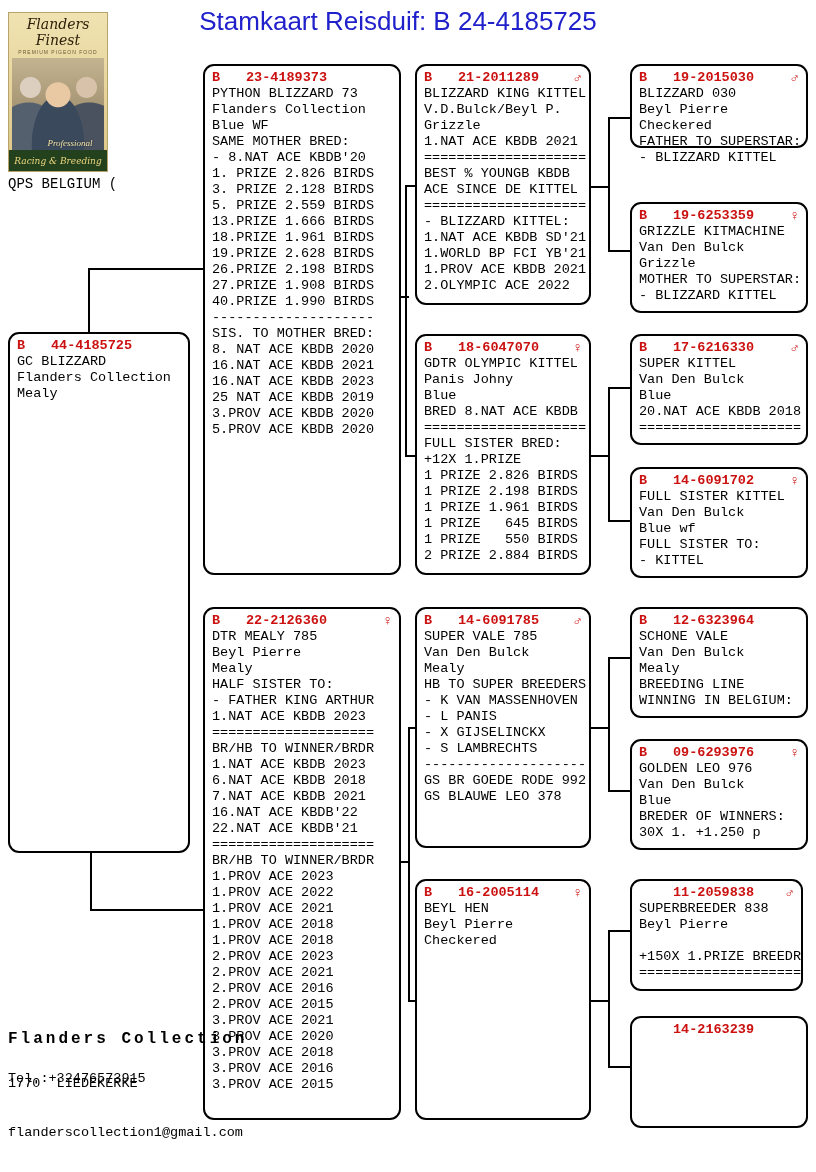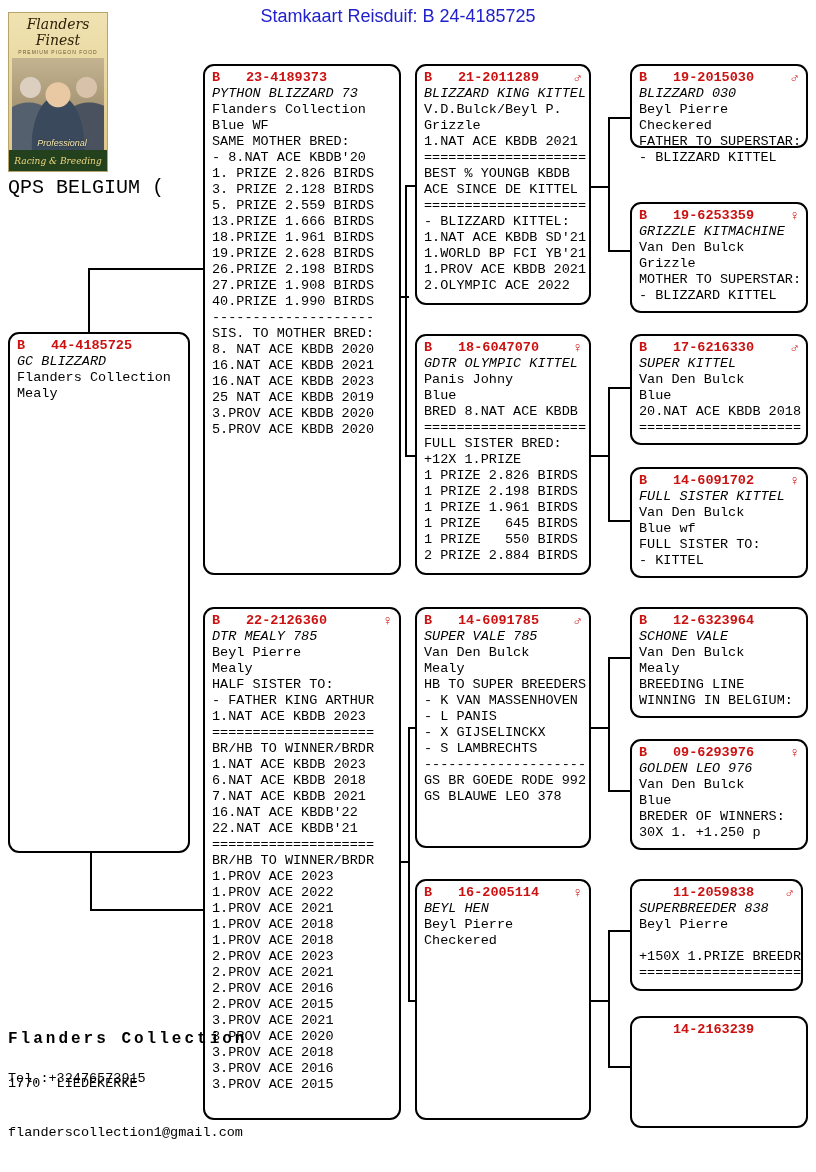--- a/index.html
+++ b/index.html
@@ -2,57 +2,57 @@
 <html><head>
 <meta charset="utf-8">
 <style>
   html,body { margin:0; padding:0; background:#ffffff; }
   .page {
     position:relative; width:816px; height:1172px; background:#ffffff;
     font-family:"Liberation Mono", monospace; overflow:hidden;
   }
   .title {
     position:absolute; left:0; top:6px; width:796px; text-align:center;
-    font-family:"Liberation Sans", sans-serif; font-size:18px; color:#2121cc;
+    font-family:"Liberation Sans", sans-serif; font-size:26px; color:#2121cc;
   }
   .pbox {
     position:absolute; box-sizing:border-box; background:#ffffff;
     border:2px solid #000000; border-radius:11px;
     padding:4px 4px 4px 7px; font-size:13.5px; line-height:16px; color:#000;
   }
   .phead { position:relative; font-weight:bold; color:#cc1111; white-space:pre; }
   .phead .country { display:inline-block; width:34px; }
   .phead .sex { position:absolute; right:3px; top:0; font-size:14px; }
-  .pname { font-style:italic; white-space:pre; min-height:16px; }
+  .pname { white-space:pre; min-height:16px; }
   .tline { white-space:pre; min-height:16px; }
   .cline { position:absolute; background:#000000; }
   
   .logo { position:absolute; left:8px; top:12px; width:100px; height:160px;
           background:linear-gradient(180deg,#f0e3b2,#dcc484); border:1px solid #b8a36a;
           box-sizing:border-box; overflow:hidden; }
   .logo-title { font-family:"DejaVu Serif", serif; font-style:italic; font-size:14px;
                 color:#2e2008; text-align:center; margin-top:3px; line-height:16px; }
   .logo-sub { font-family:"Liberation Sans", sans-serif; font-size:5px; letter-spacing:1px;
               color:#6a5a34; text-align:center; margin-top:1px; }
   .logo-photo { position:relative; margin:3px auto 0; width:92px; height:92px;
     background:
       radial-gradient(circle at 20% 32%, #dccfc0 0 10px, rgba(0,0,0,0) 11px),
       radial-gradient(circle at 50% 40%, #e8c9a4 0 12px, rgba(0,0,0,0) 13px),
       radial-gradient(circle at 81% 32%, #d8c2aa 0 10px, rgba(0,0,0,0) 11px),
       radial-gradient(ellipse at 50% 95%, #3a4a5c 0 40%, rgba(0,0,0,0) 41%),
       radial-gradient(ellipse at 18% 85%, #55606e 0 30%, rgba(0,0,0,0) 31%),
       radial-gradient(ellipse at 84% 85%, #4a5260 0 30%, rgba(0,0,0,0) 31%),
       linear-gradient(180deg,#c3b390,#8c7c5c); }
-  .logo-script1 { position:absolute; left:4px; bottom:0; width:100%; text-align:center;
-      font-family:Liberation Sans, sans-serif; font-style:italic; font-size:9px;
+  .logo-script1 { position:absolute; left:12px; bottom:0; width:100%; text-align:center;
+      font-family:Liberation Serif, serif; font-style:italic; font-size:9px;
       color:#f3e6ae; text-shadow:0 0 2px #222; line-height:14px; }
   .logo-band { height:24px; background:#24411d; text-align:center;
       font-family:"DejaVu Serif", serif; font-style:italic; font-size:9px;
       color:#ecd57e; line-height:22px; }
-  .qps { position:absolute; left:8px; top:176px; font-size:20px; color:#000; white-space:pre; }
+  .qps { position:absolute; left:8px; top:176px; font-size:14px; color:#000; white-space:pre; }
   .contact-name { position:absolute; left:8px; top:1030px; font-size:16px; font-weight:bold;
                   letter-spacing:3px; white-space:pre; }
   .contact-city { position:absolute; left:8px; top:1076px; font-size:13.5px; white-space:pre; }
   .contact-tel { position:absolute; left:8px; top:1071px; font-size:13.5px; white-space:pre; }
   .contact-email { position:absolute; left:8px; top:1125px; font-size:13.5px; white-space:pre; }
   .footer { position:absolute; right:4px; top:1137px; font-size:11px; font-style:italic; white-space:pre; }
 </style>
 </head>
 <body>
 

